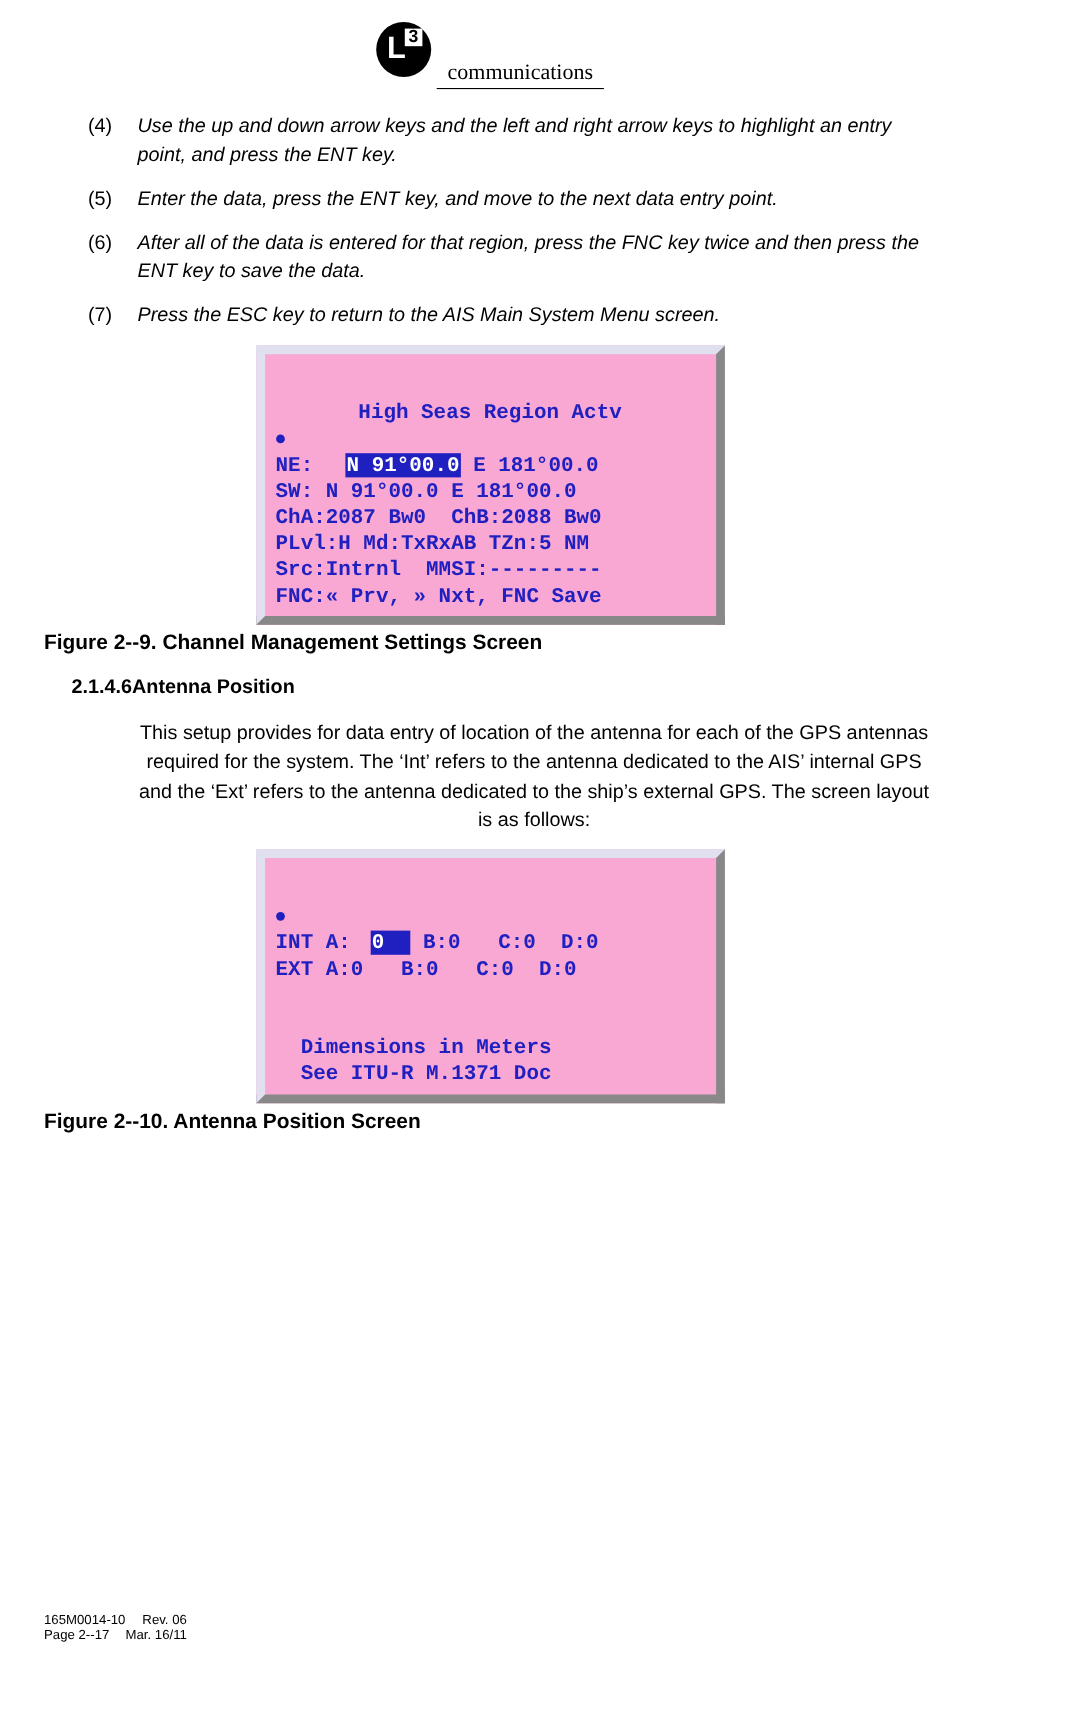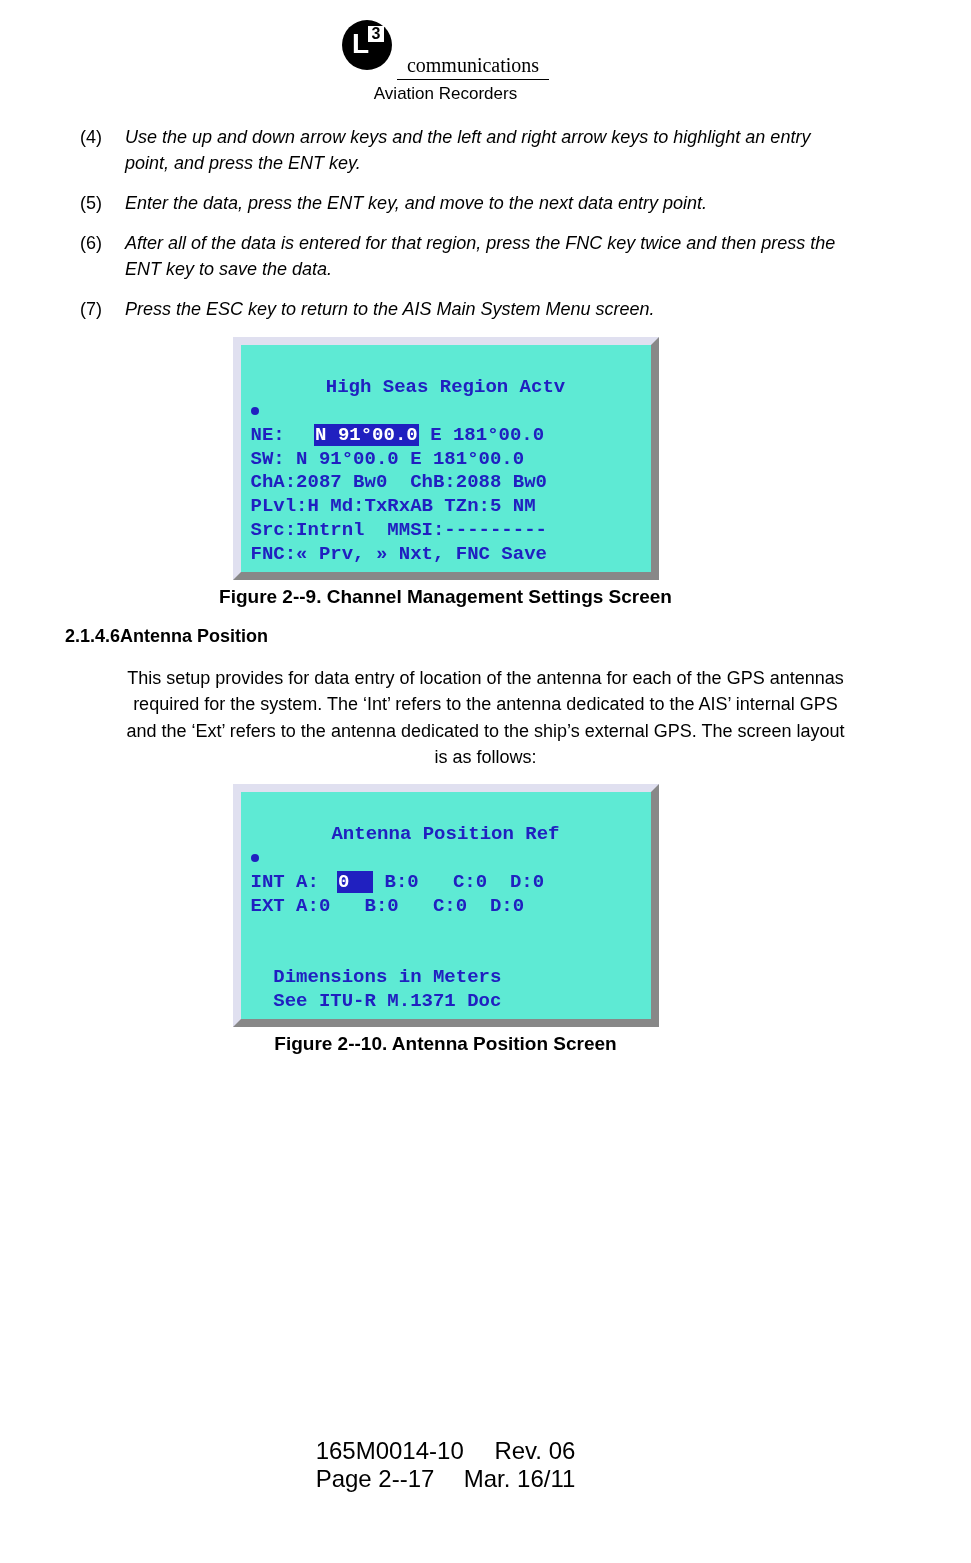--- a/index.html
+++ b/index.html
@@ -66,26 +66,26 @@
       line-height: 1.45;
     }
     .list-num {
       flex: 0 0 45px;
     }
     .list-text {
       flex: 1;
       font-style: italic;
     }
     .screen {
-      background: #5eead4;
+      background: #f9a8d4;
       border: 8px solid;
       border-color: #e0e0f0 #888 #888 #e0e0f0;
       width: 390px;
       margin: 10px auto 6px auto;
-      padding: 8px 10px 6px 10px;
+      padding: 19px 10px 6px 10px;
       font-family: "Courier New", monospace;
       font-size: 19px;
       font-weight: bold;
       color: #2020c0;
       line-height: 1.25;
       white-space: pre;
     }
     .screen .title {
       text-align: center;
       display: block;
@@ -98,21 +98,21 @@
     }
     .dot {
       display: inline-block;
       width: 8px;
       height: 8px;
       background: #2020c0;
       border-radius: 50%;
       vertical-align: middle;
     }
     .fig-caption {
-      text-align: center;
+      text-align: left;
       font-weight: bold;
       font-size: 19px;
       margin: 4px 0 18px 0;
     }
     .section-head {
       display: flex;
       font-weight: bold;
       margin: 14px 0 18px 0;
       text-align: right;
     }
@@ -123,37 +123,36 @@
       margin: 0 0 14px 80px;
       line-height: 1.45;
       text-align: center;
     }
     .footer {
       position: absolute;
       bottom: 30px;
       left: 40px;
       right: 40px;
       display: flex;
-      justify-content: center;
-      font-size: 24px;
+      justify-content: flex-start;
+      font-size: 12px;
     }
     .footer-right {
       text-align: right;
     }
   </style>
 </head>
 <body>
 
 <div class="header">
   <div class="logo">
     <span class="logo-text">L</span>
     <span class="logo-num">3</span>
   </div>
   <div class="comm">communications</div>
-  <div class="sub1">Aviation Recorders</div>
 </div>
 
 <div class="list-item">
   <div class="list-num">(4)</div>
   <div class="list-text">Use the up and down arrow keys and the left and right arrow keys to highlight an entry point, and press the ENT key.</div>
 </div>
 <div class="list-item">
   <div class="list-num">(5)</div>
   <div class="list-text">Enter the data, press the ENT key, and move to the next data entry point.</div>
 </div>
@@ -178,21 +177,21 @@
 <div class="fig-caption">Figure 2--9.  Channel Management Settings Screen</div>
 
 <div class="section-head">
   <div class="section-num">2.1.4.6</div>
   <div>Antenna Position</div>
 </div>
 
 <div class="para">This setup provides for data entry of location of the antenna for each of the GPS antennas required for the system. The ‘Int’ refers to the antenna dedicated to the AIS’ internal GPS and the ‘Ext’ refers to the antenna dedicated to the ship’s external GPS. The screen layout is as follows:</div>
 
 <div class="screen">
-<span class="title">Antenna Position Ref</span><span class="dot"></span>
+<span class="dot"></span>
 <span>INT A:</span><span class="hl">0  </span><span> B:0   C:0  D:0</span>
 <span>EXT A:0   B:0   C:0  D:0</span>
 <span> </span>
 <span> </span>
 <span>  Dimensions in Meters</span>
 <span>  See ITU-R M.1371 Doc</span></div>
 
 <div class="fig-caption">Figure 2--10.  Antenna Position Screen</div>
 
 <div class="footer">

